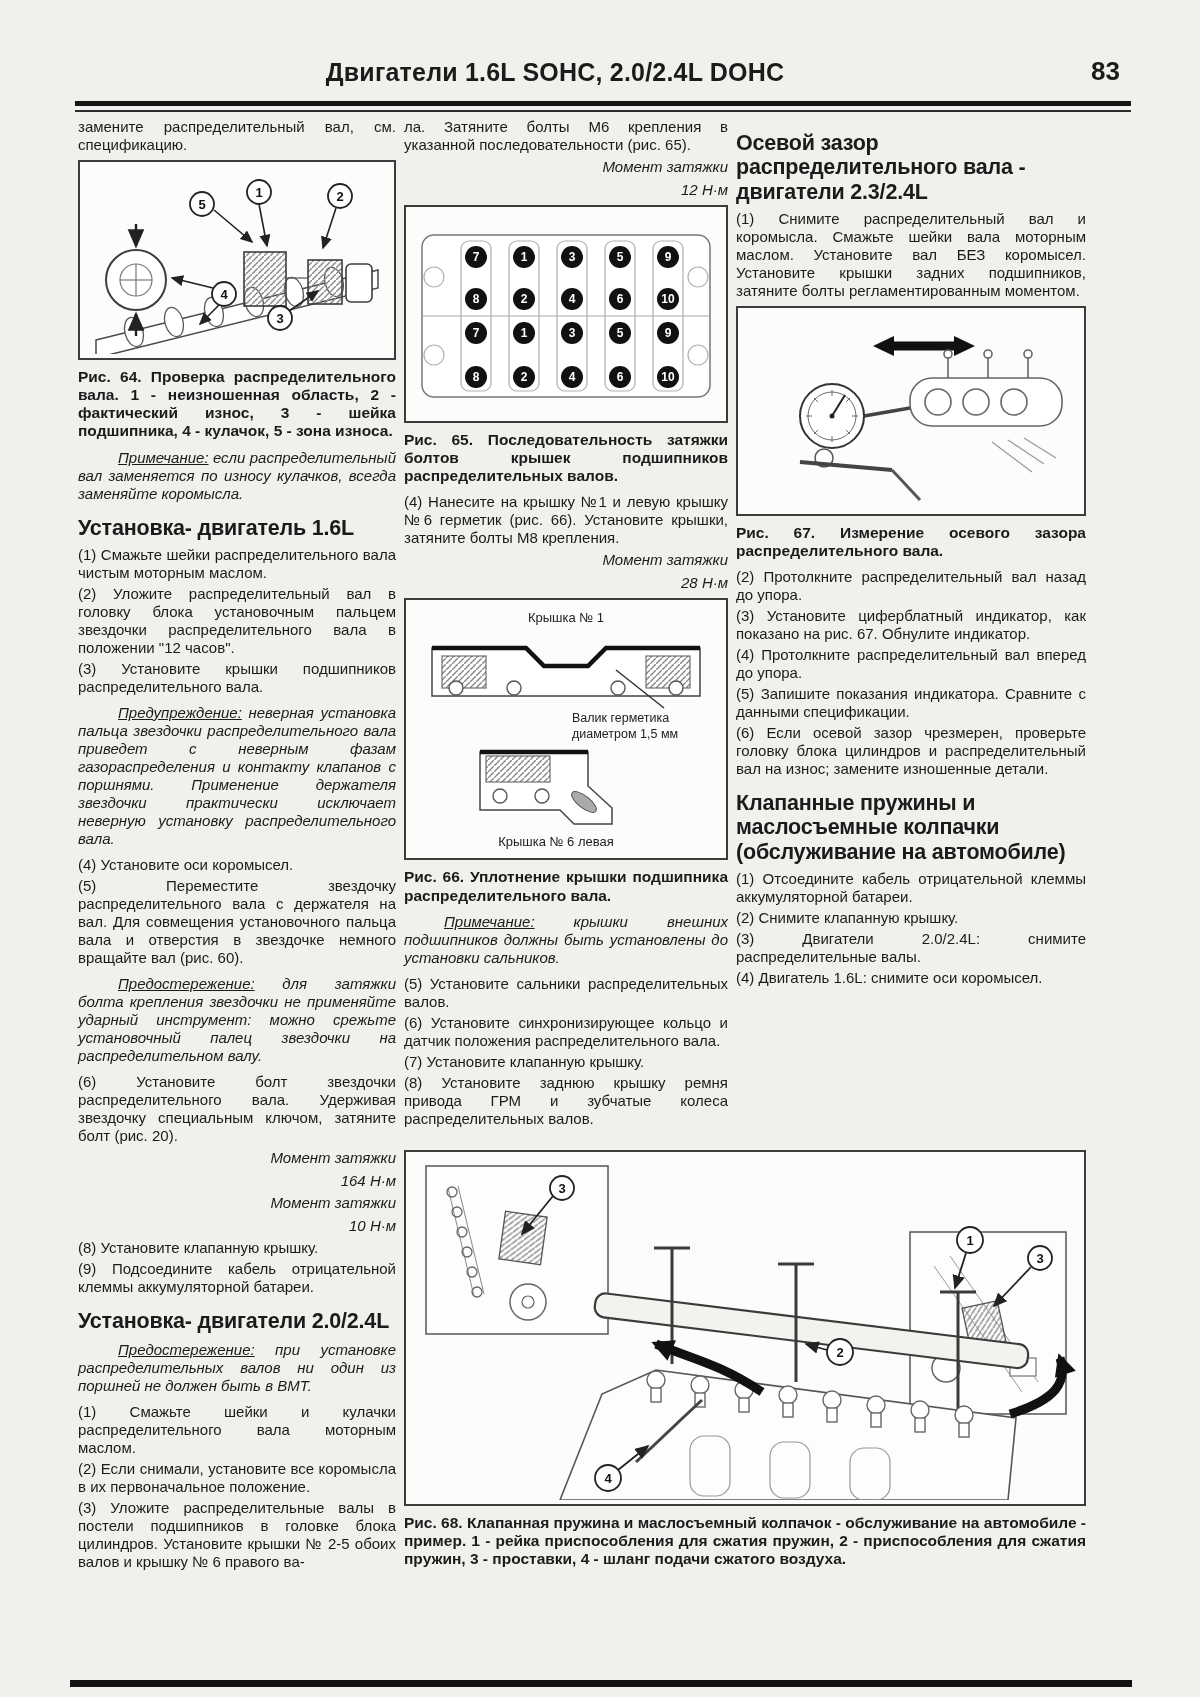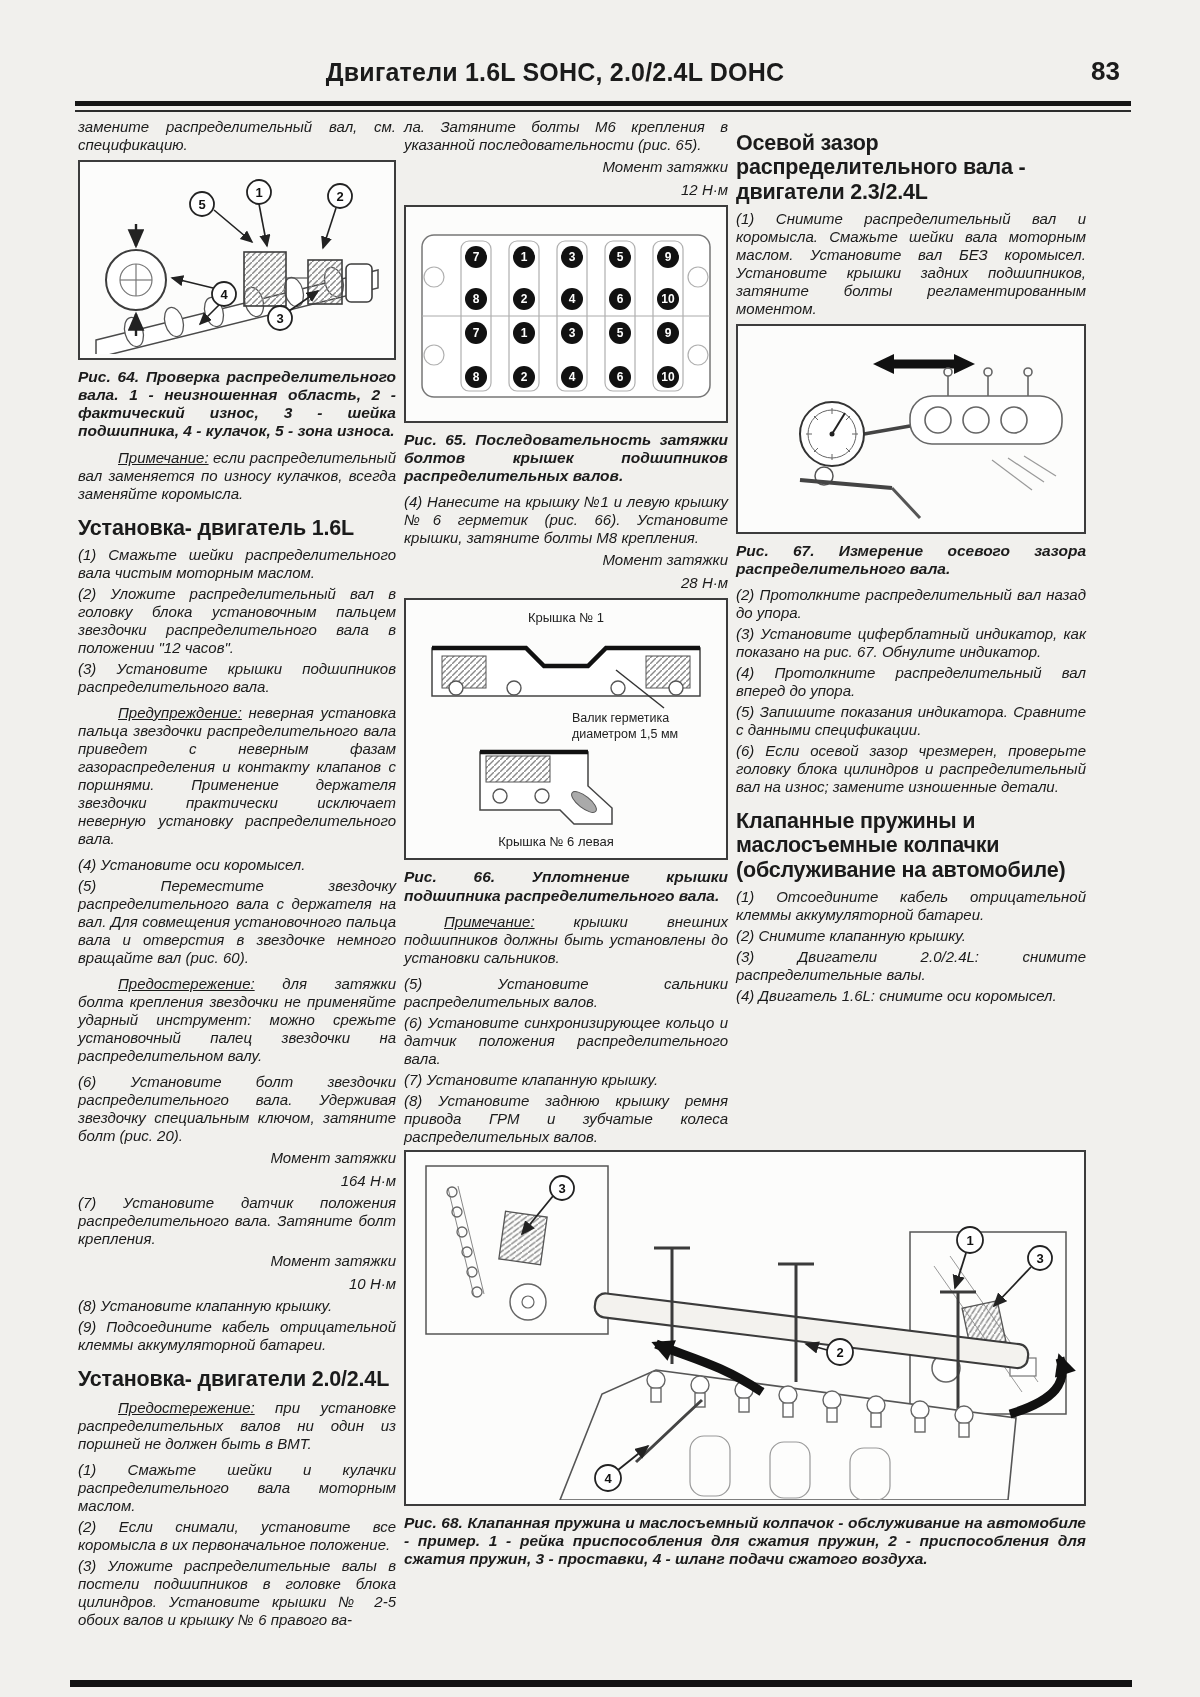--- a/index.html
+++ b/index.html
@@ -8,21 +8,21 @@
   .hdr-title{position:absolute;top:58px;left:75px;width:960px;text-align:center;
              font-size:25px;font-weight:bold;letter-spacing:.2px;}
   .hdr-page{position:absolute;top:56px;right:80px;font-size:26px;font-weight:bold;}
   .rule-a{position:absolute;left:75px;top:101px;width:1056px;height:5px;background:#161616;}
   .rule-b{position:absolute;left:75px;top:110px;width:1056px;height:2px;background:#2c2c2c;}
   .bottom-rule{position:absolute;left:70px;top:1680px;width:1062px;height:7px;background:#121212;}
   .col{position:absolute;top:118px;font-size:15px;line-height:1.2;text-align:justify;}
   #colL{left:78px;width:318px;}
   #colM{left:404px;width:324px;}
   #colR{left:736px;width:350px;}
-  p{margin:0 0 3px 0;font-style:italic;}
+  p{margin:0 0 3px 0;}
   p.para{margin:0 0 6px 0;}
   .note{font-style:italic;margin:8px 0;}
   .note .lbl{text-decoration:underline;margin-left:40px;}
   h2{font-size:21.5px;line-height:1.13;margin:13px 0 6px;text-align:left;letter-spacing:-.2px;}
   .fig{border:2px solid #3c3c3c;background:#fcfcfb;margin:6px 0 8px;padding:4px;}
   .caption{font-weight:bold;font-size:15.5px;line-height:1.17;margin:0 0 8px;text-align:justify;}
   .torque{display:flex;align-items:flex-end;font-style:italic;margin:4px 0;white-space:nowrap;flex-direction:column;}
   .torque .dots{flex:1;border-bottom:2px dotted #4a4a4a;margin:0 3px 3px;}
   .fig68wrap{position:absolute;left:404px;top:1150px;width:682px;}
   svg{display:block;}
@@ -112,21 +112,20 @@
     <p>(5) Переместите звездочку распределительного вала с держателя на вал. Для совмещения установочного пальца вала и отверстия в звездочке немного вращайте вал (рис. 60).</p>
 
     <p class="note"><span class="lbl">Предостережение:</span><span> для затяжки болта крепления звездочки не применяйте ударный инструмент: можно срежьте установочный палец звездочки на распределительном валу.</span></p>
 
     <p>(6) Установите болт звездочки распределительного вала. Удерживая звездочку специальным ключом, затяните болт (рис. 20).</p>
     <div class="torque">
       <span>Момент затяжки</span>
       <span class="dots"></span>
       <span>164 Н·м</span>
     </div>
-    <p>(7) Установите датчик положения распределительного вала. Затяните болт крепления.</p>
     <div class="torque">
       <span>Момент затяжки</span>
       <span class="dots"></span>
       <span>10 Н·м</span>
     </div>
     <p>(8) Установите клапанную крышку.</p>
     <p>(9) Подсоедините кабель отрицательной клеммы аккумуляторной батареи.</p>
 
     <h2>Установка- двигатели 2.0/2.4L</h2>
     <p class="note"><span class="lbl">Предостережение:</span><span> при установке распределительных валов ни один из поршней не должен быть в ВМТ.</span></p>

